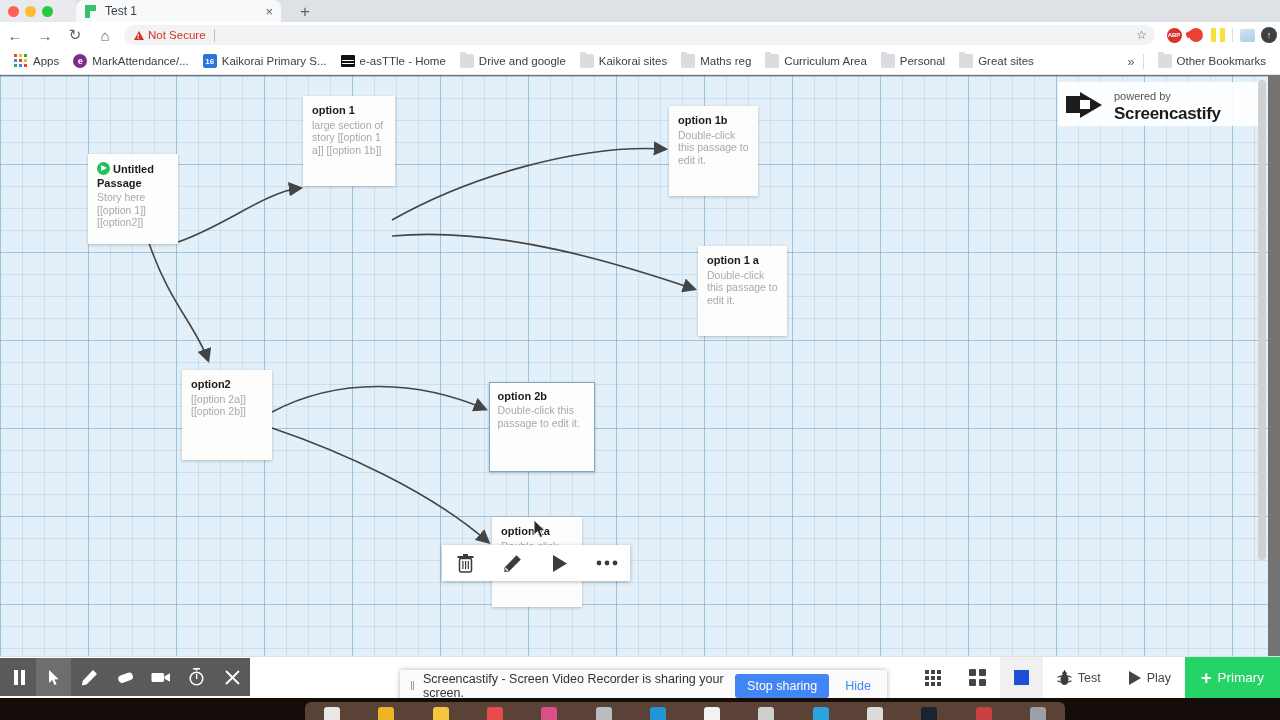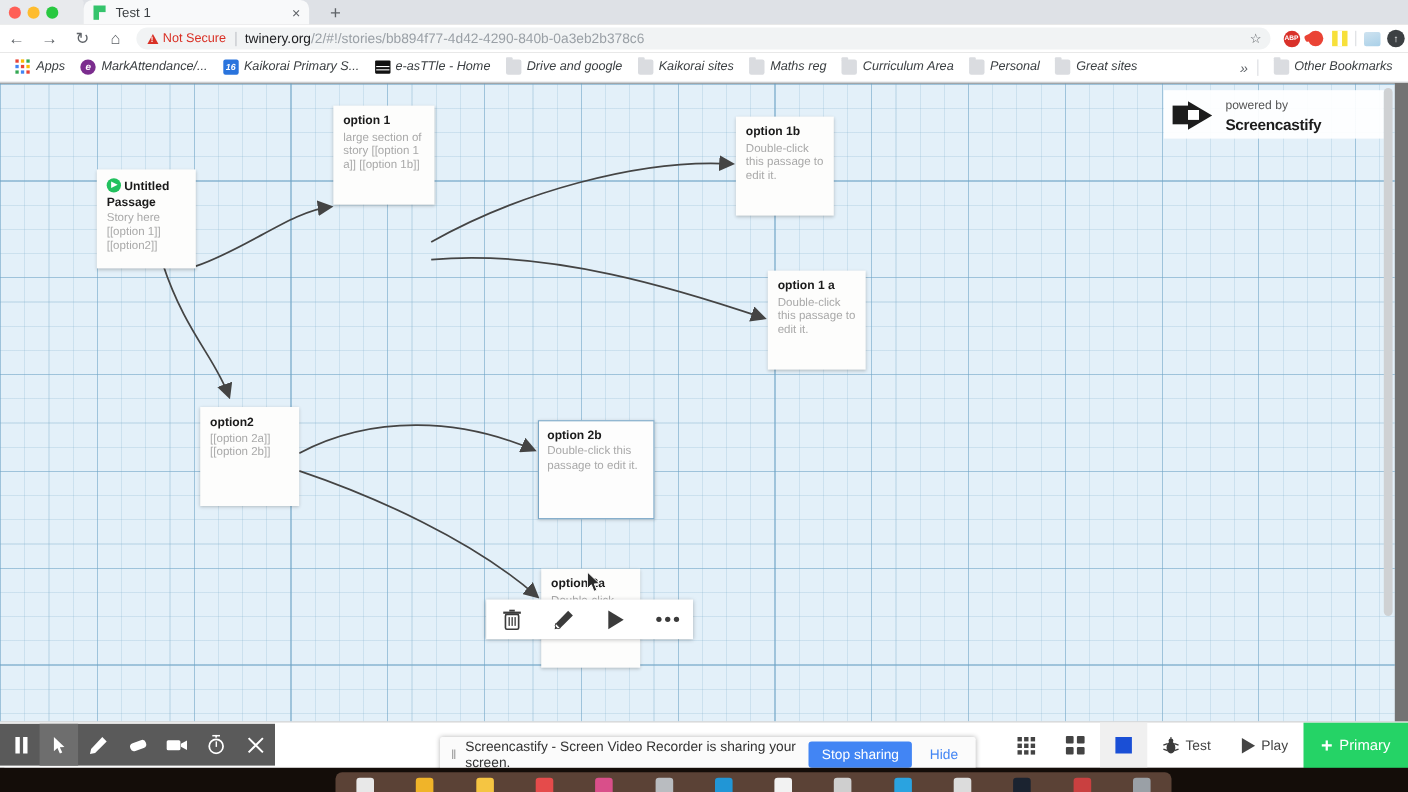--- a/index.html
+++ b/index.html
@@ -68,21 +68,21 @@
   .ext-red::before{content:"";position:absolute;left:-3px;top:3px;width:9px;height:6px;background:#ea4335;transform:rotate(-25deg);border-radius:2px;}
   .ext-yel{width:14px;height:14px;background:#f7e03a;position:relative;}
   .ext-yel::after{content:"";position:absolute;left:5px;top:0;width:4px;height:14px;background:#fff;}
   .ext-div{width:1px;height:14px;background:#dadce0;margin:0 3px;}
   .ext-map{width:15px;height:13px;background:linear-gradient(160deg,#cfe3f0,#a9d0e8);border-radius:2px;}
   .ext-prof{width:16px;height:16px;border-radius:50%;background:#3c4043;color:#fff;font-size:9px;display:flex;align-items:center;justify-content:center;}
 
   .bookmarks {
     position:absolute; left:0; top:48px; width:1280px; height:27px;
     background:#fff; border-bottom:1px solid #e3e5e8;
-    display:flex; align-items:center; padding:0 8px; gap:2px;font-style:italic;
+    display:flex; align-items:center; padding:0 8px; gap:2px;
   }
   .bm { display:flex; align-items:center; gap:5px; padding:2px 6px; border-radius:3px;
         font-size:11.5px; color:#3c4043; white-space:nowrap; cursor:pointer; }
   .bm-ico { width:14px;height:14px;flex:0 0 14px; }
   .ico-apps{display:grid;grid-template-columns:repeat(3,1fr);gap:1px;}
   .ico-apps i{display:block;width:3px;height:3px;}
   .ico-folder{background:#dadce0;border-radius:1px 2px 2px 2px;position:relative;}
   .ico-folder::before{content:"";position:absolute;left:0;top:-2px;width:6px;height:3px;background:#dadce0;border-radius:1px 1px 0 0;}
   .ico-e{width:14px;height:14px;border-radius:50%;background:#7b2d8e;color:#fff;font-size:9px;display:flex;align-items:center;justify-content:center;font-weight:600;}
   .ico-16{width:14px;height:14px;background:#2a74dd;color:#fff;font-size:8px;display:flex;align-items:center;justify-content:center;border-radius:2px;font-weight:700;}
@@ -138,21 +138,21 @@
     position:absolute; right:10px; top:6px; width:200px; height:44px;
     background:rgba(255,255,255,.92); display:flex; align-items:center; gap:8px;
     padding:4px 8px;
   }
   .castify-logo{width:40px;height:28px;position:relative;flex:0 0 40px;}
   .castify-logo .sq{position:absolute;left:0;top:6px;width:16px;height:17px;background:#1c1c1c;}
   .castify-logo .tri{position:absolute;left:14px;top:2px;width:0;height:0;
       border-left:22px solid #1c1c1c;border-top:13px solid transparent;border-bottom:13px solid transparent;}
   .castify-logo .notch{position:absolute;left:14px;top:10px;width:10px;height:9px;background:#fff;}
   .castify-txt .top{font-size:11px;color:#555;line-height:12px;}
-  .castify-txt .bot{font-size:14px;color:#1c1c1c;font-weight:bold;line-height:19px;letter-spacing:-.3px;}
+  .castify-txt .bot{font-size:17px;color:#1c1c1c;font-weight:bold;line-height:19px;letter-spacing:-.3px;}
 
   .vscroll{position:absolute;right:2px;top:4px;width:8px;height:480px;background:#cfd1d3;border-radius:4px;}
 
   
   #bottombar{
     position:absolute;left:0;top:656px;width:1280px;height:42px;background:#fff;
     border-top:1px solid #e0e0e0; display:flex; align-items:center; justify-content:flex-end;
   }
   .bb-left{position:absolute;left:0;top:0;height:42px;display:flex;align-items:center;}
   .bb-item{height:42px;display:flex;align-items:center;justify-content:center;gap:6px;
@@ -222,21 +222,20 @@
     <div class="navbtn">→</div>
     <div class="navbtn">↻</div>
     <div class="navbtn">⌂</div>
 
     <div class="omnibox">
       <span class="notsecure">
         <span class="warn-tri"></span>
         <span>Not Secure</span>
       </span>
       <span class="url-sep"></span>
-      <span class="url"><b>twinery.org</b><span>/2/#!/stories/bb894f77-4d42-4290-840b-0a3eb2b378c6</span></span>
       <span class="star">☆</span>
     </div>
 
     <div class="ext">
         <span class="ext-abp">ABP</span>
       </div>
     <div class="ext">
         <span class="ext-red"></span>
       </div>
     <div class="ext">

